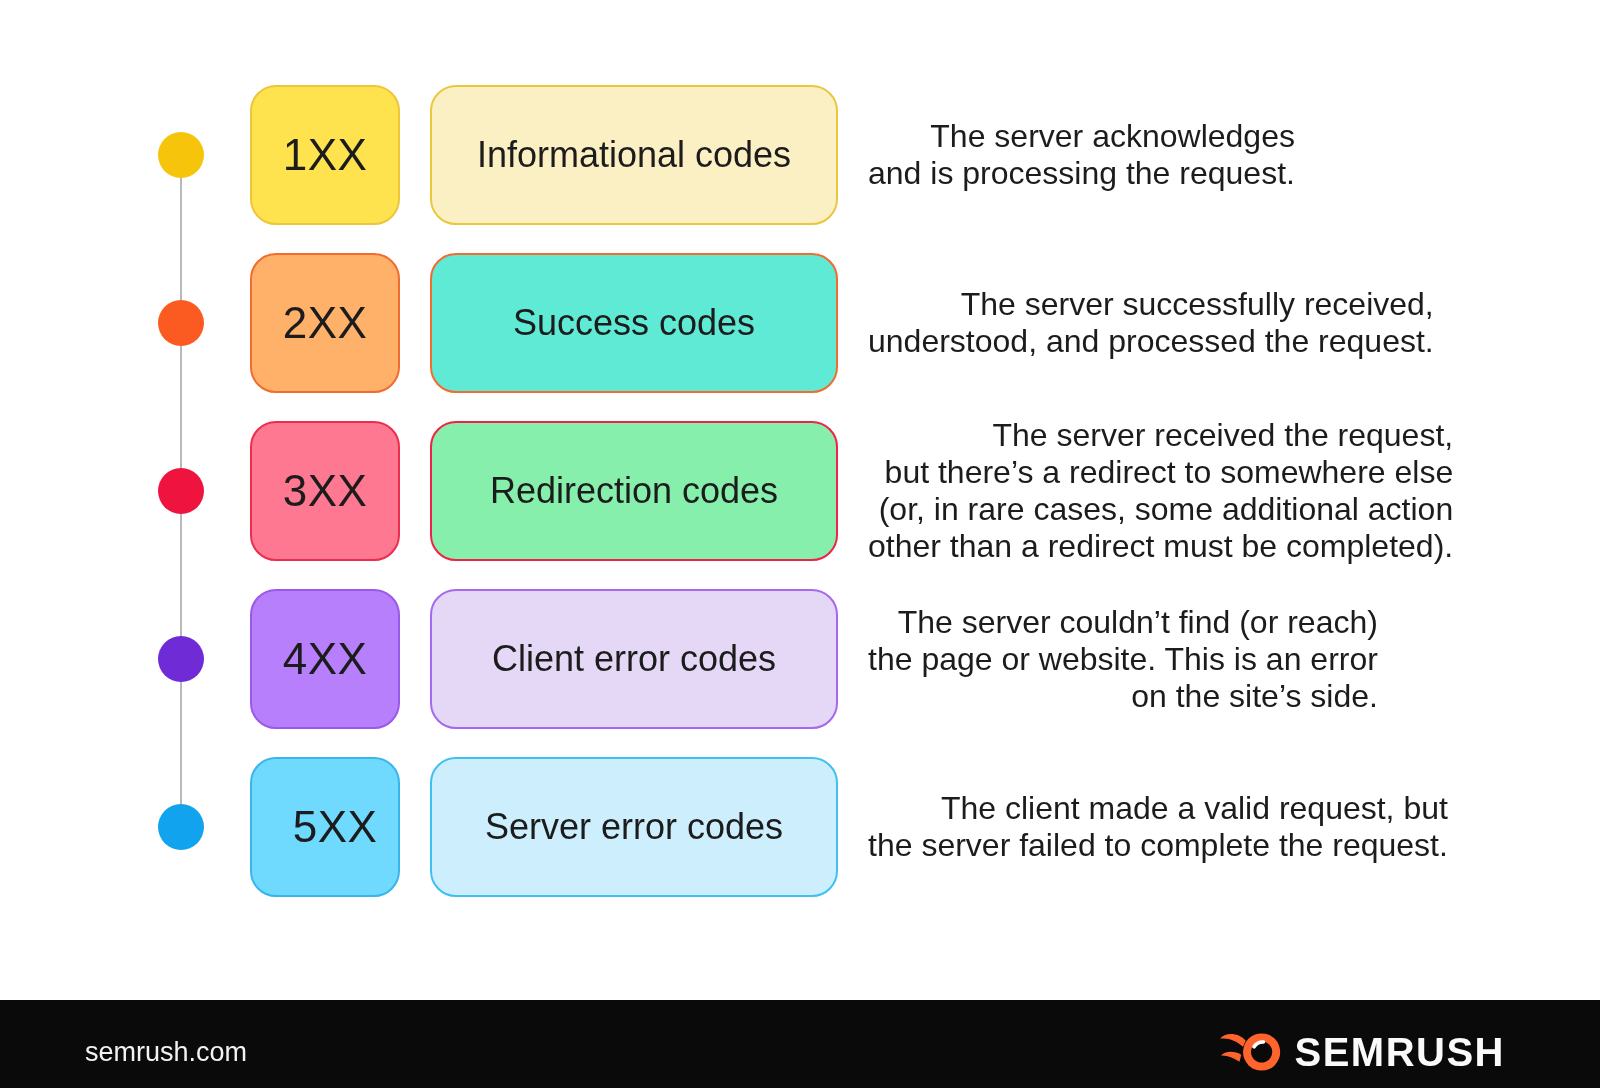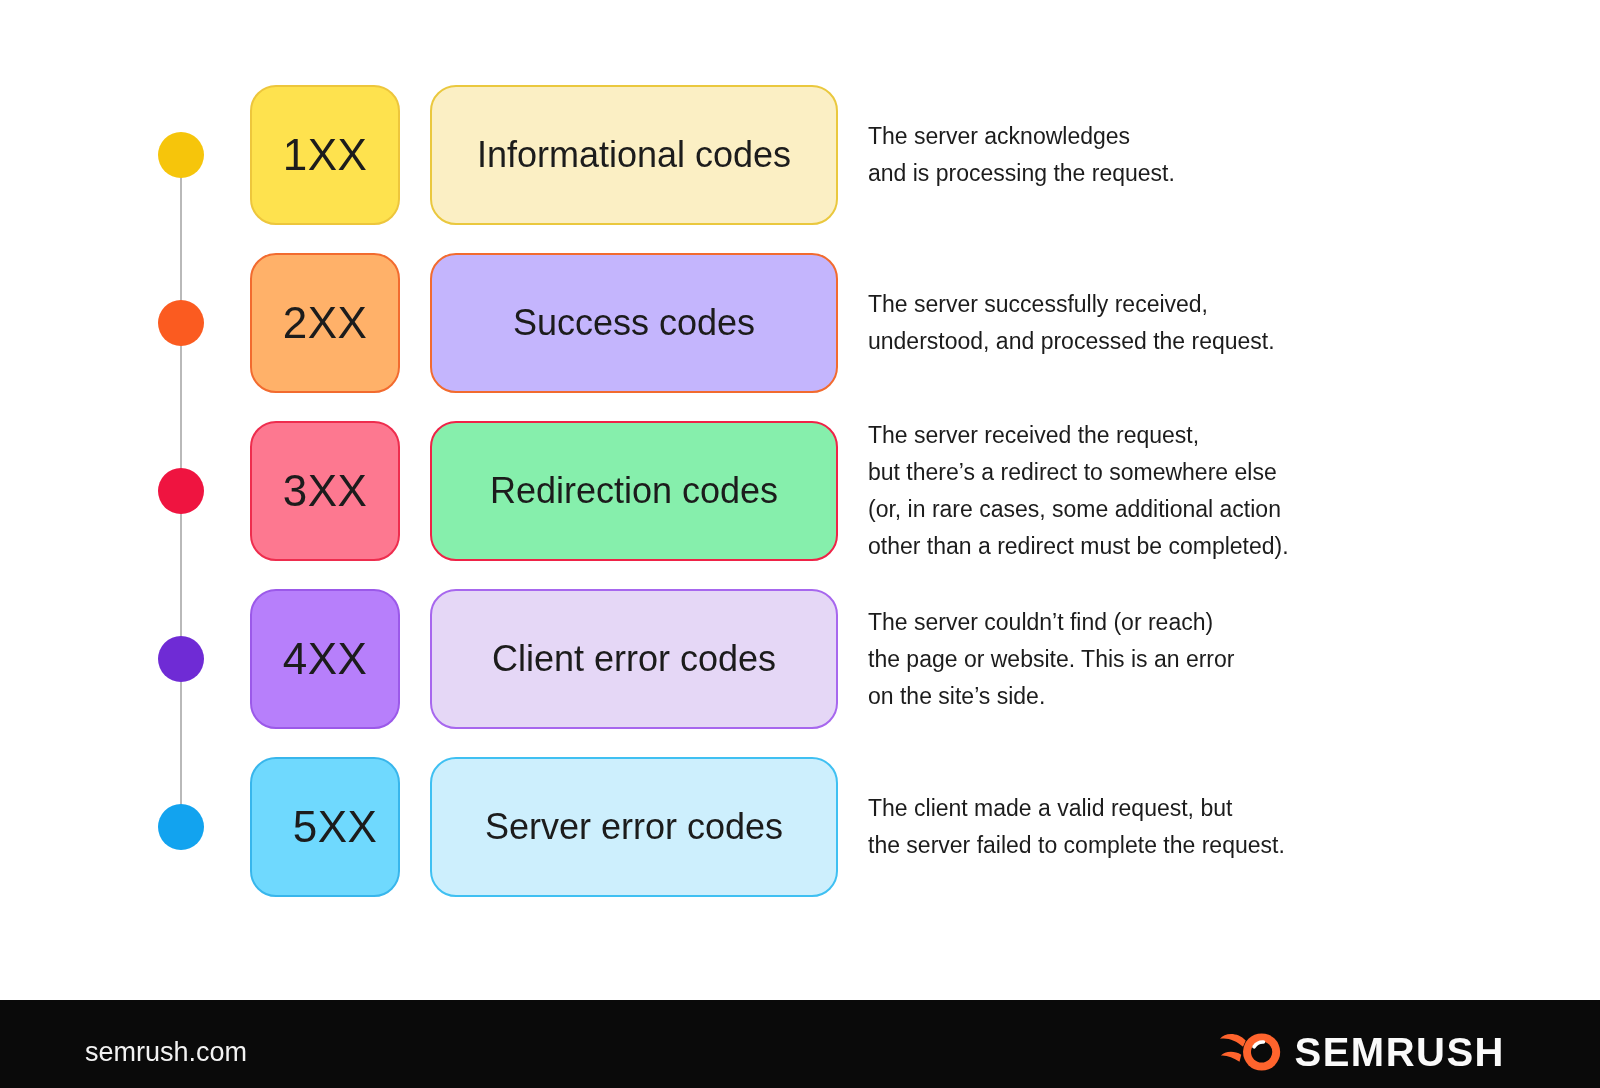--- a/index.html
+++ b/index.html
@@ -66,25 +66,26 @@
     align-items: center;
     justify-content: center;
     font-size: 36px;
     font-weight: 400;
     color: #1c1c1c;
     flex: 0 0 auto;
     text-align: right;
   }
   .desc {
     margin-left: 30px;
-    font-size: 23px;
+    font-size: 32px;
     line-height: 37px;
     color: #1c1c1c;
     white-space: pre-line;
     flex: 0 0 auto;
+    text-align: right;
   }
   .footer {
     position: absolute;
     left: 0;
     bottom: 0;
     width: 100%;
     height: 88px;
     background: #0a0a0a;
     display: flex;
     align-items: center;
@@ -127,21 +128,21 @@
       </div>
       <div class="desc">The server acknowledges
 and is processing the request.</div>
     </div>
 
     <div class="row">
       <span class="dot" style="background: rgb(251, 91, 32);"></span>
       <div class="code-box" style="background: rgb(255, 177, 105); border-color: rgb(242, 107, 47);">
         <span>2XX</span>
       </div>
-      <div class="label-box" style="background: #c4b5fd; border-color: rgb(242, 107, 47);">
+      <div class="label-box" style="background: #5eead4; border-color: rgb(242, 107, 47);">
         <span>Success codes</span>
       </div>
       <div class="desc">The server successfully received,
 understood, and processed the request.</div>
     </div>
 
     <div class="row">
       <span class="dot" style="background: rgb(239, 20, 64);"></span>
       <div class="code-box" style="background: rgb(253, 120, 144); border-color: rgb(238, 45, 78);">
         <span>3XX</span>

